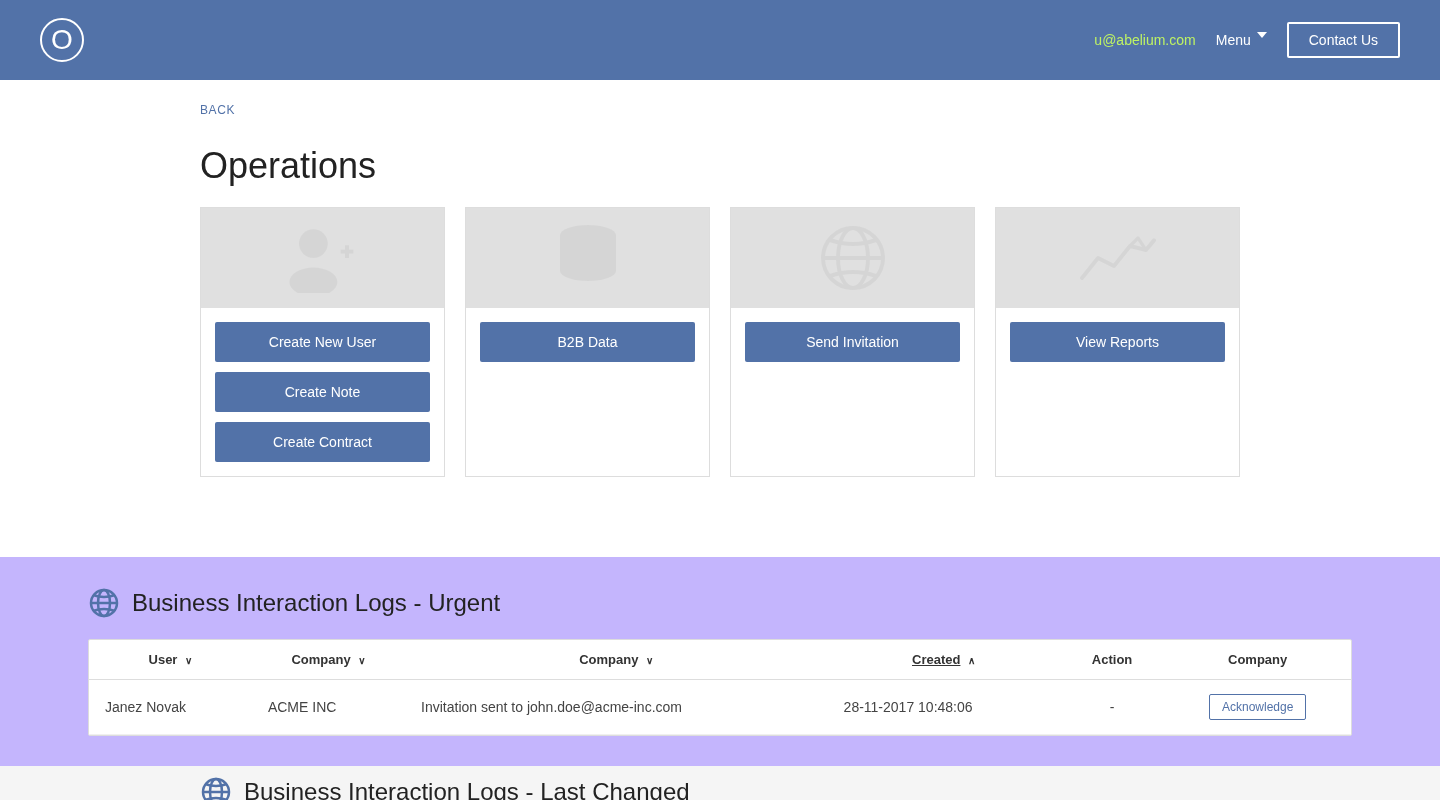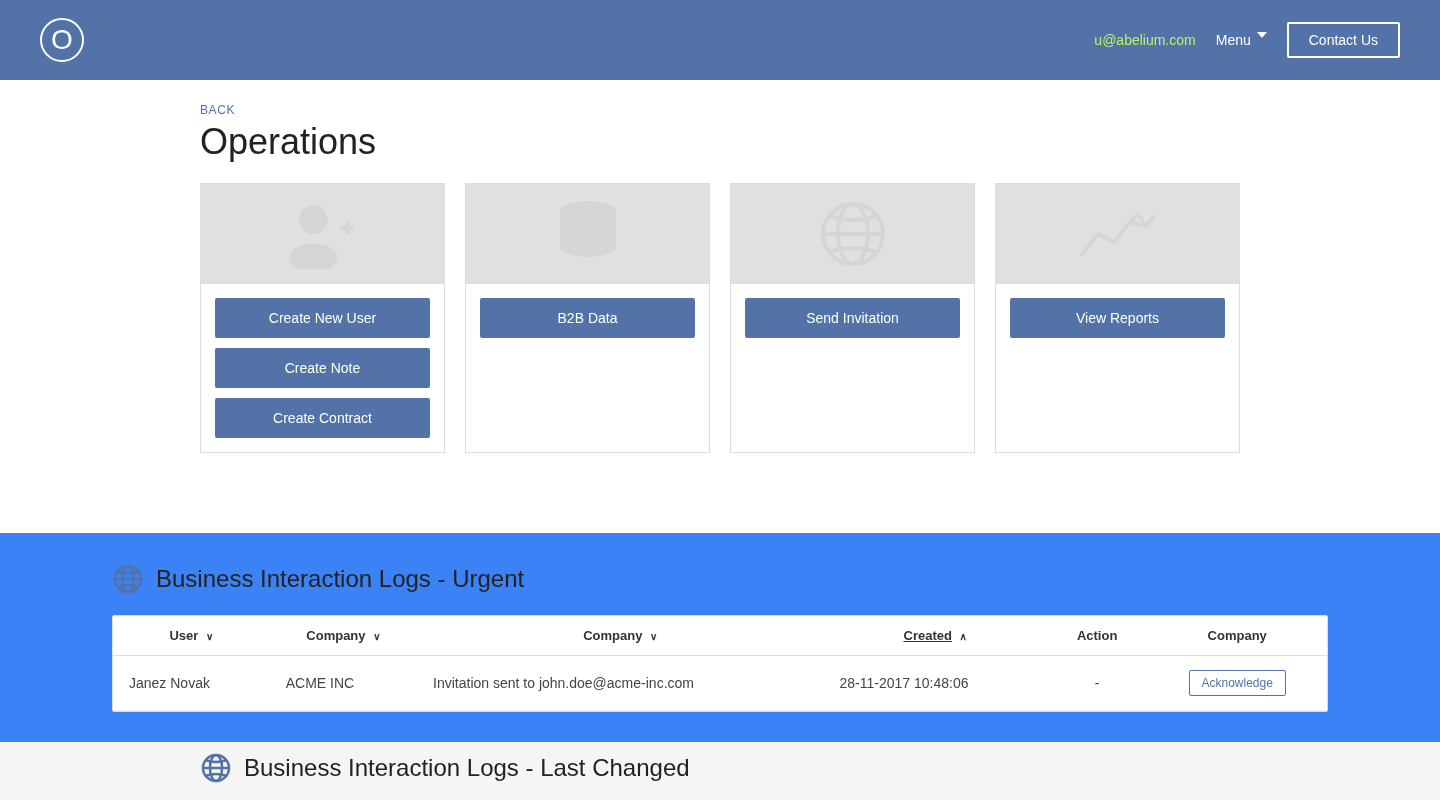--- a/index.html
+++ b/index.html
@@ -67,21 +67,21 @@
     }
 
     .back-link {
       color: #5272a8;
       font-size: 12px;
       text-transform: uppercase;
       letter-spacing: 0.05em;
       cursor: pointer;
       text-decoration: none;
       display: inline-block;
-      margin-bottom: 4px;
+      margin-bottom: 28px;
     }
 
     .page-title {
       font-size: 36px;
       font-weight: 400;
       color: #222;
       margin-bottom: 20px;
     }
 
     
@@ -126,22 +126,22 @@
       border: none;
       padding: 12px 10px;
       font-size: 14px;
       cursor: pointer;
       border-radius: 2px;
       width: 100%;
     }
 
     
     .logs-section {
-      background: #3b82f6;
-      padding: 30px 112px;
+      background: #c4b5fd;
+      padding: 30px 88px;
     }
 
     .logs-header {
       display: flex;
       align-items: center;
       gap: 12px;
       margin-bottom: 20px;
     }
 
     .logs-icon {

